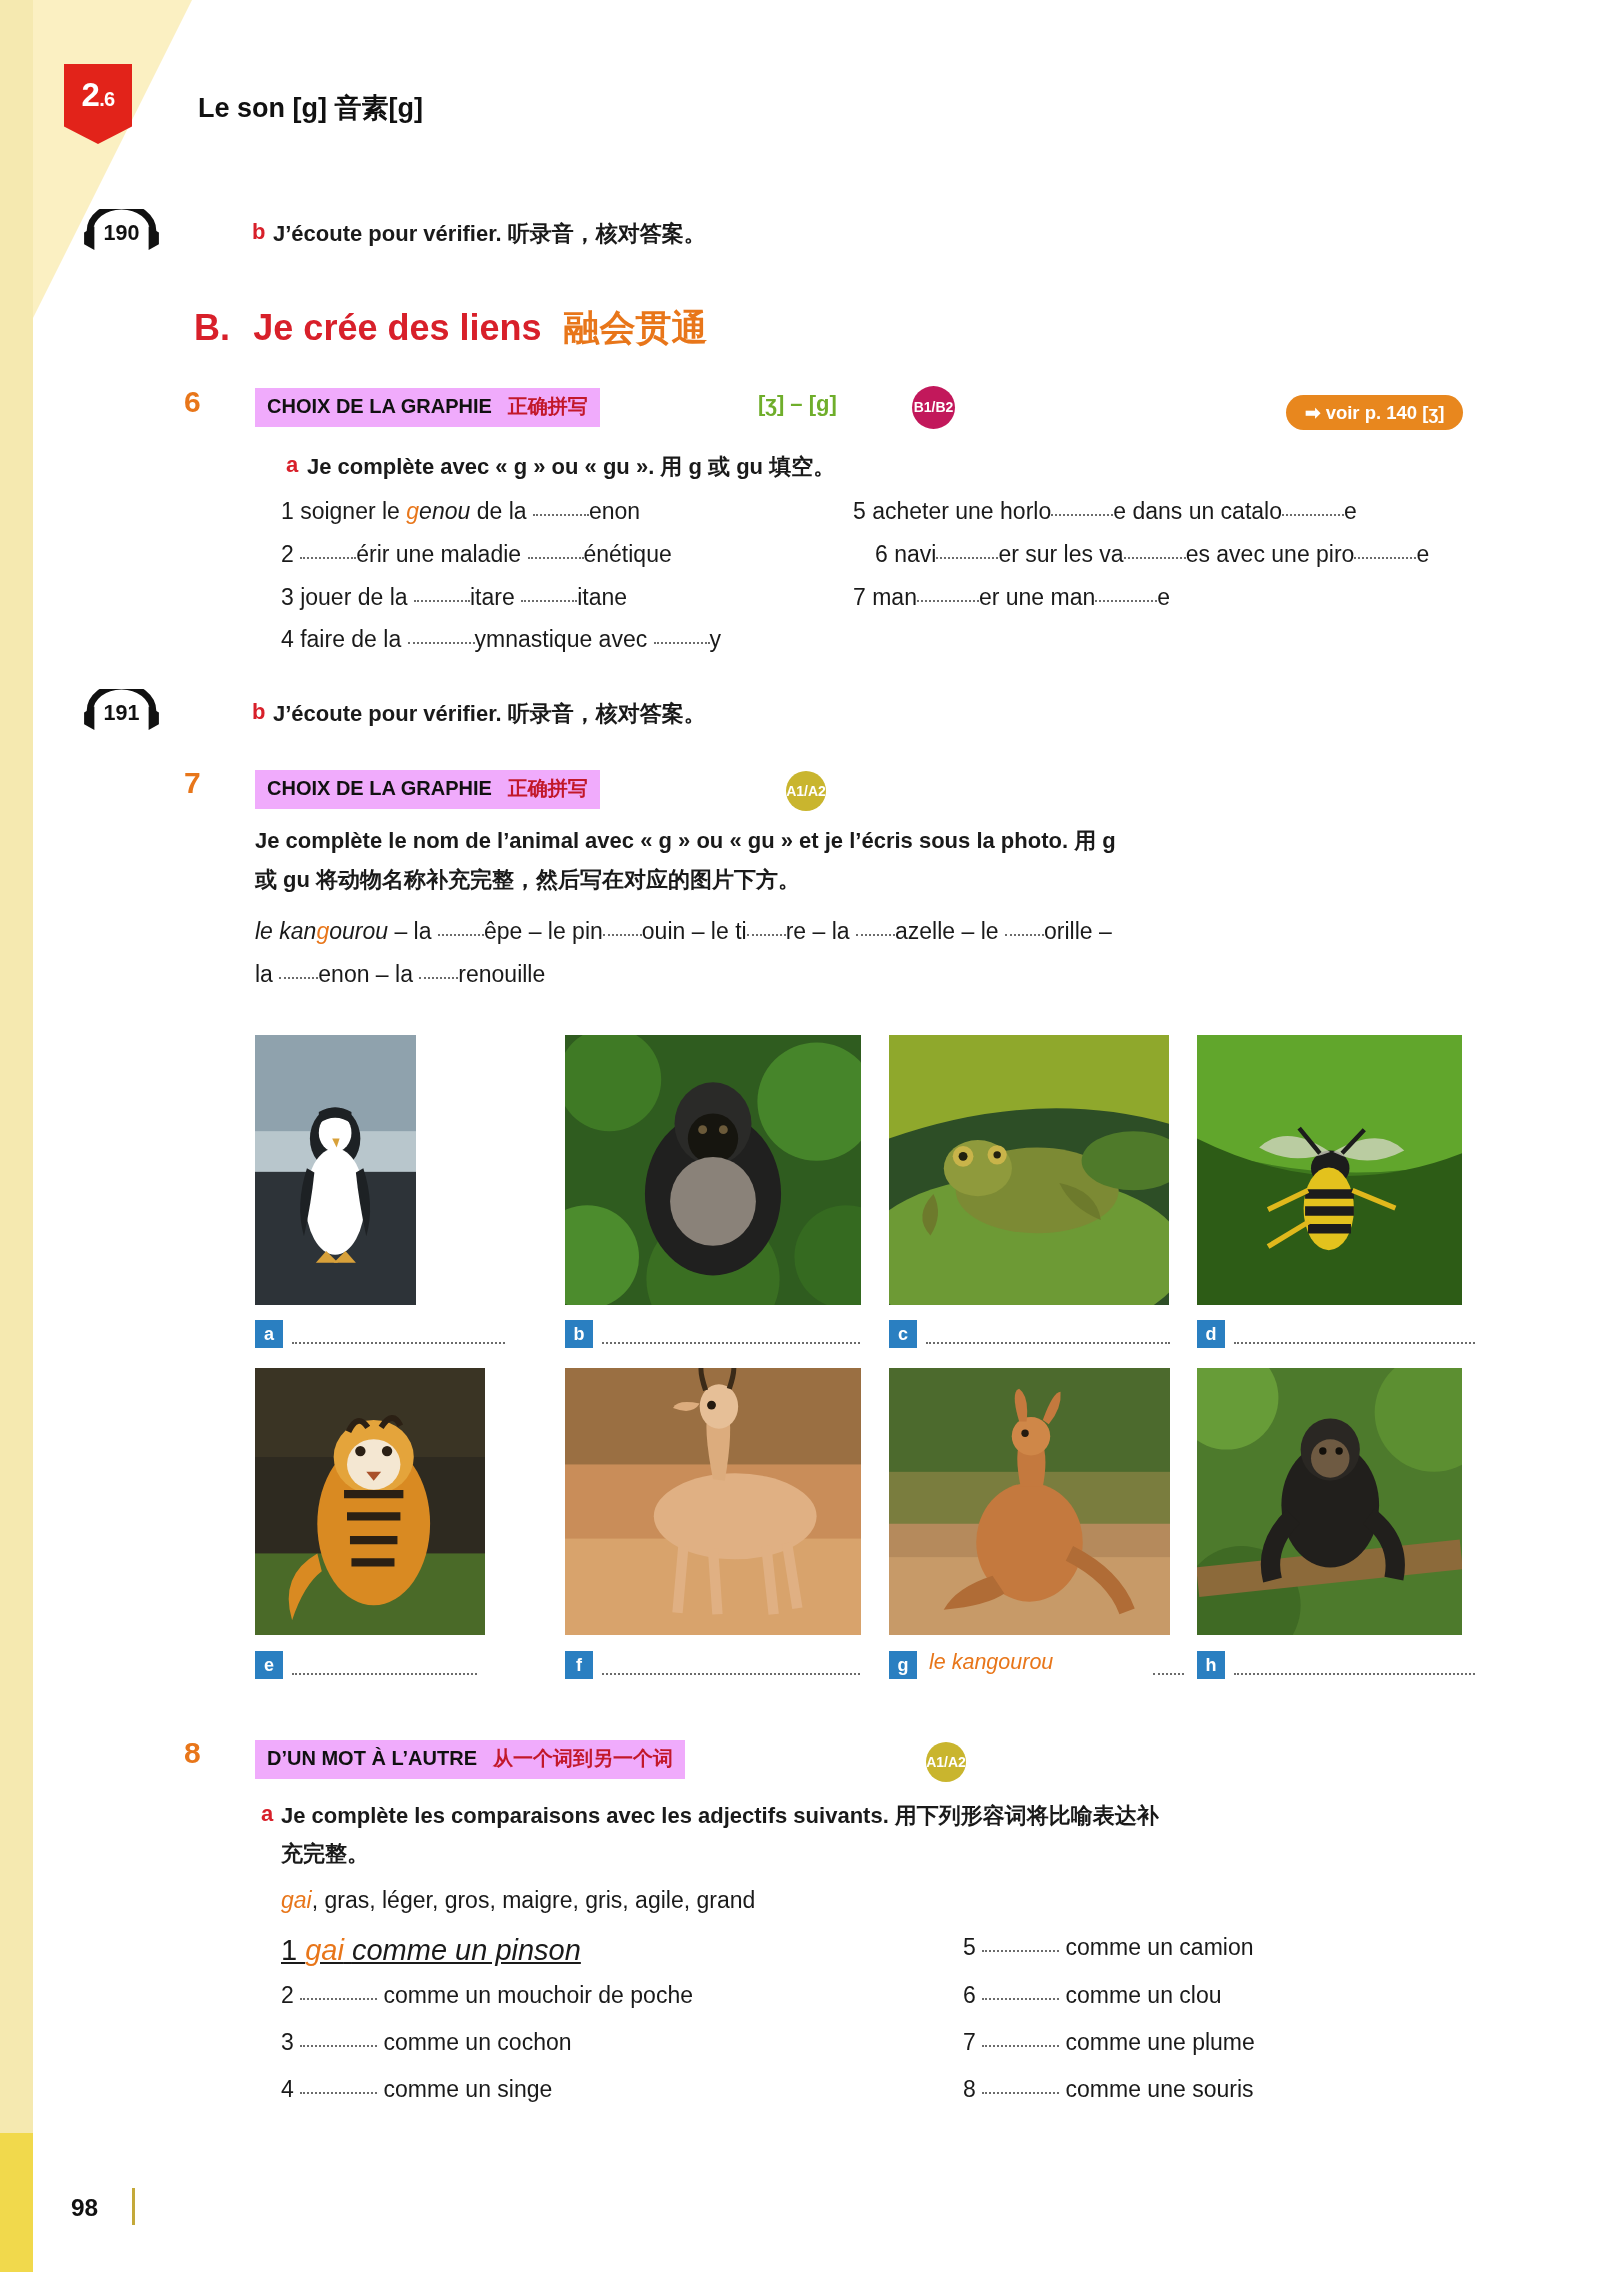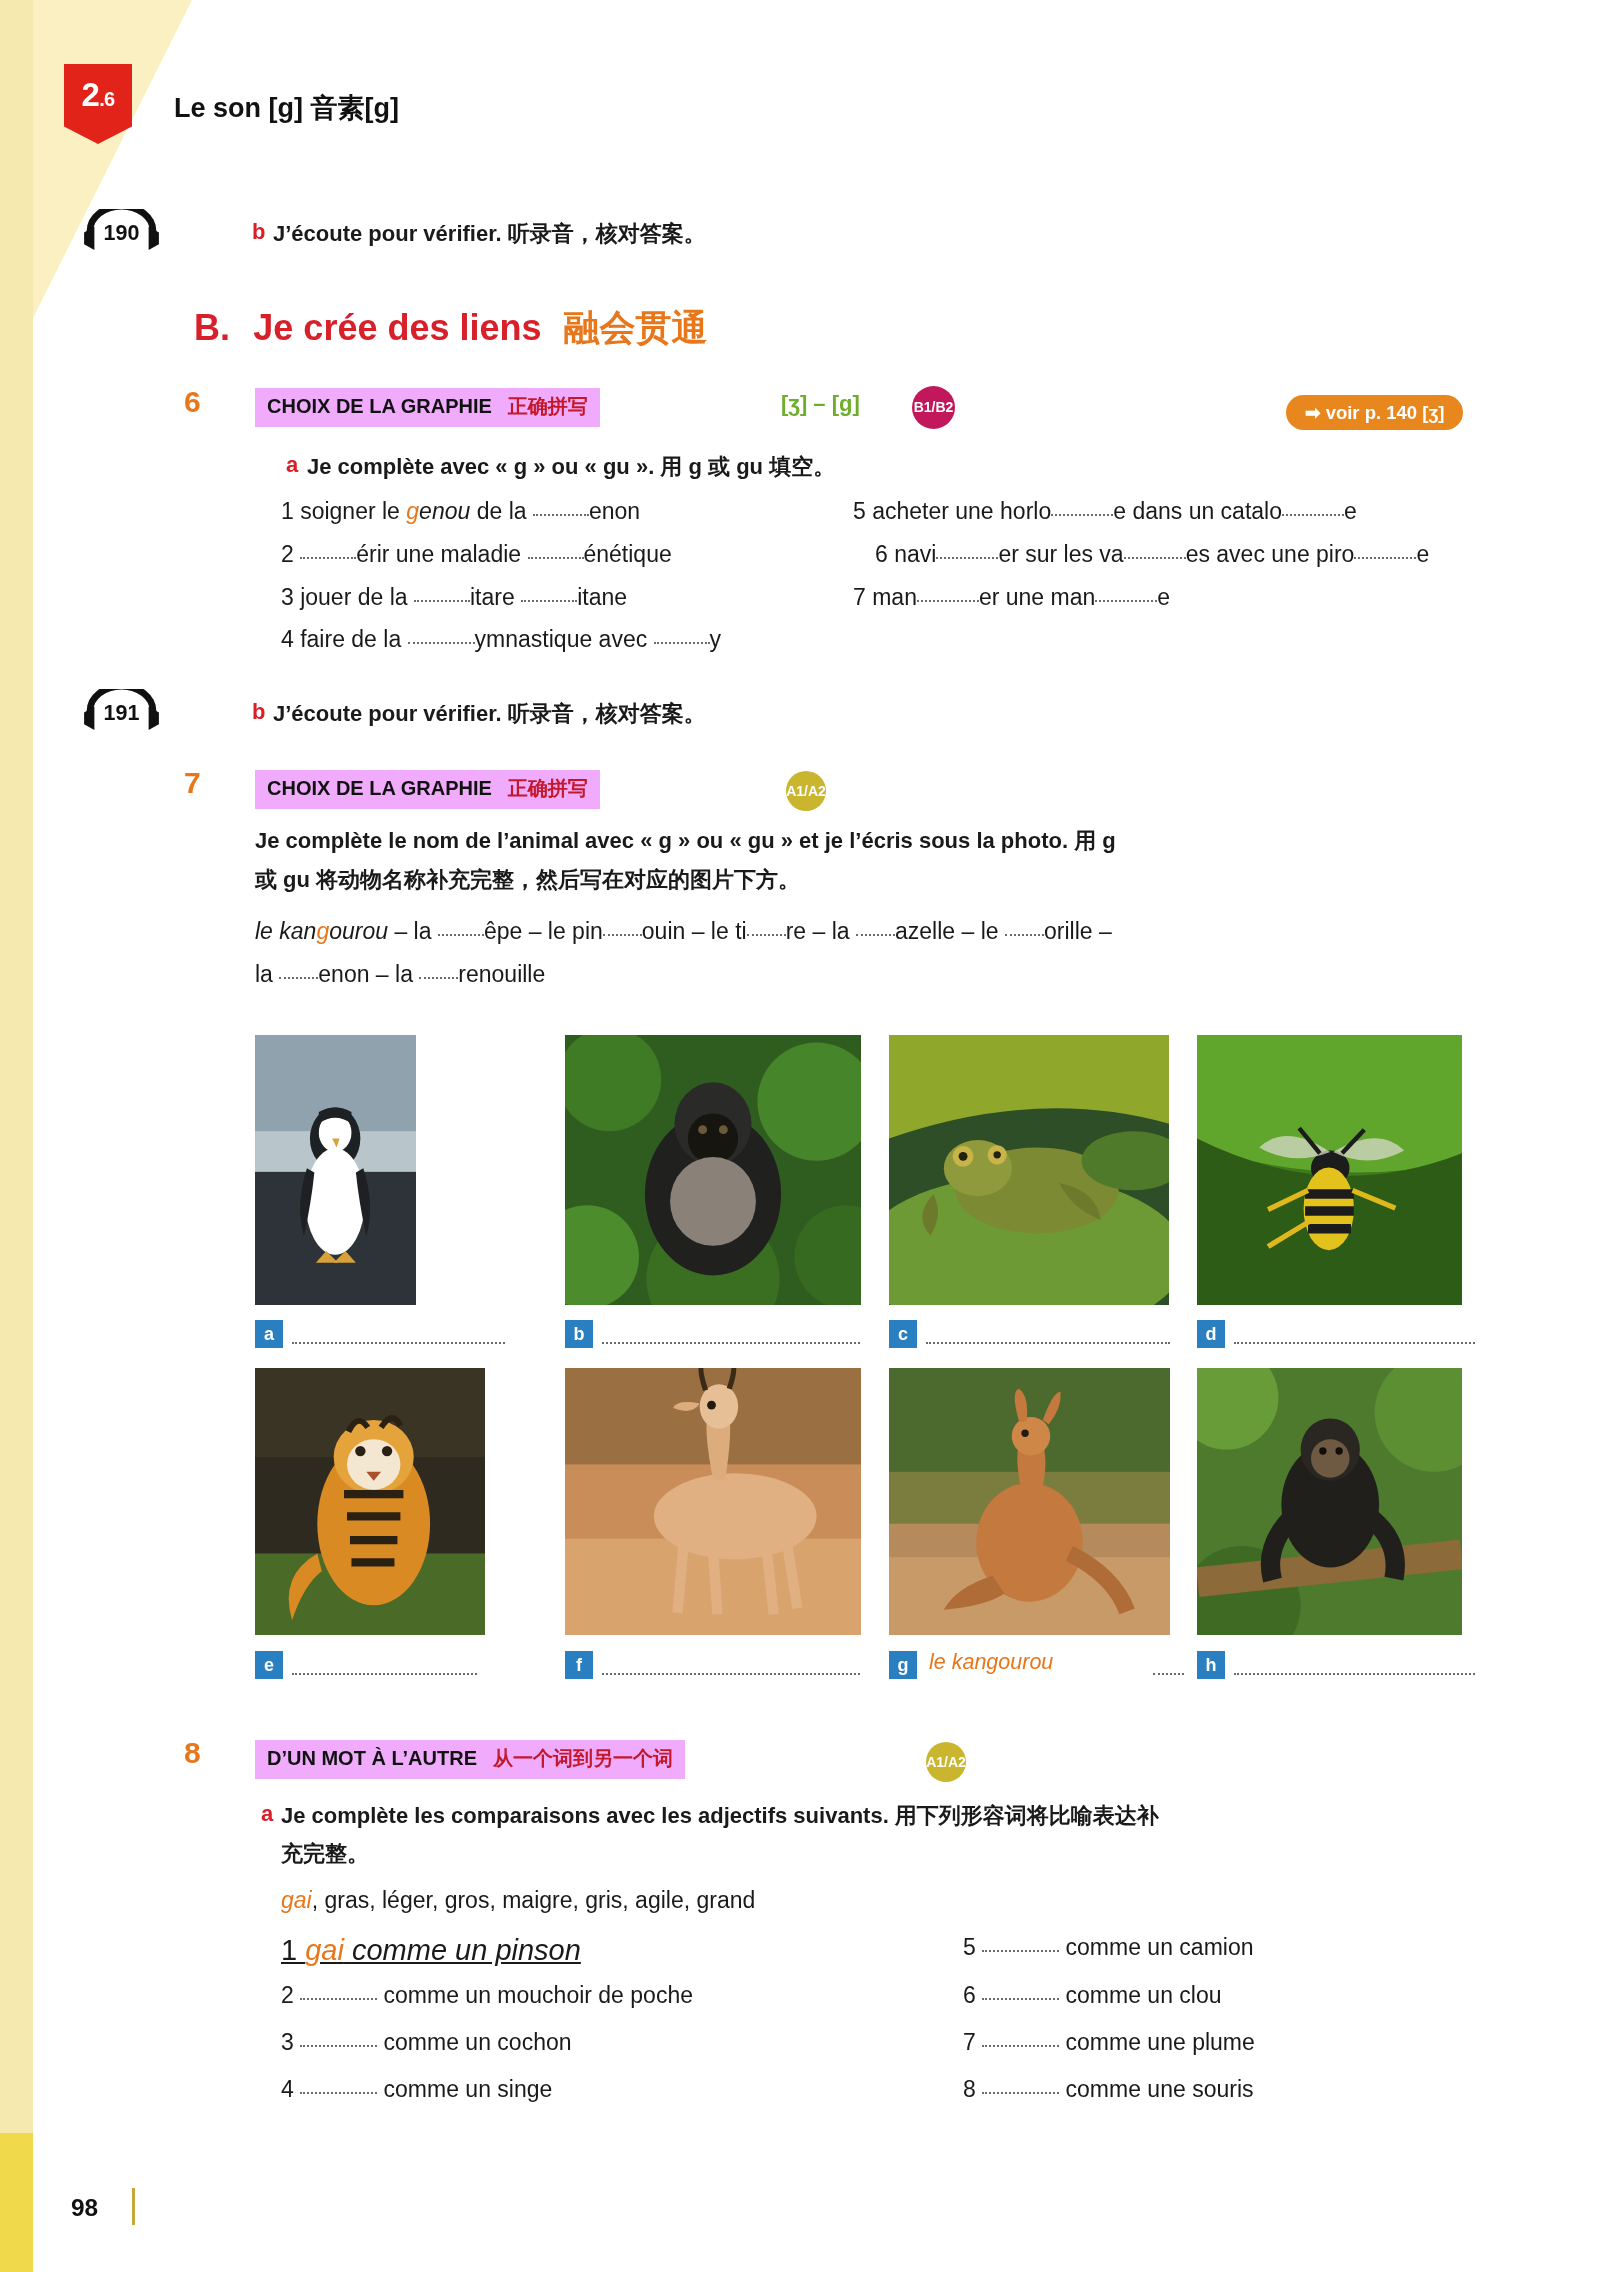--- a/index.html
+++ b/index.html
@@ -30,21 +30,21 @@
     clip-path:polygon(0 0,100% 0,100% 78%,50% 100%,0 78%);
     color:#fff;
   }
   .chapter-tab .num{
     position:absolute;left:0;top:12px;width:68px;text-align:center;
     font-size:33px;font-weight:bold;letter-spacing:-0.7px;
   }
   .chapter-tab .num small{font-size:20px;}
   
   .page-title{
-    position:absolute;left:174px;top:90px;
+    position:absolute;left:198px;top:90px;
     font-size:27px;font-weight:bold;color:#111;
   }
   
   .audio{
     position:absolute;width:81px;height:46px;
   }
   .audio .hs{
     position:absolute;left:0;top:0;width:81px;height:44px;
   }
   .audio .label{
@@ -68,21 +68,21 @@
     position:absolute;font-size:30px;font-weight:bold;color:#e8761a;
   }
   
   .tag{
     position:absolute;background:#f0abfc;color:#111;
     font-size:20px;font-weight:bold;padding:5.2px 12px 6.7px 12px;white-space:nowrap;
   }
   .tag .cn{color:#c2182a;}
   
   .phon{
-    position:absolute;font-size:22px;font-weight:bold;color:#6fae2b;white-space:nowrap;margin-left:23px;
+    position:absolute;font-size:22px;font-weight:bold;color:#6fae2b;white-space:nowrap;
   }
   
   .pill{
     position:absolute;border-radius:50%;color:#fff;
     font-size:14px;font-weight:bold;text-align:center;white-space:nowrap;
   }
   .pill.b1b2{background:#c2185b;width:43px;height:43px;line-height:43px;}
   .pill.a1a2{background:#c9b52e;width:40px;height:40px;line-height:40px;}
   
   .seepill{

